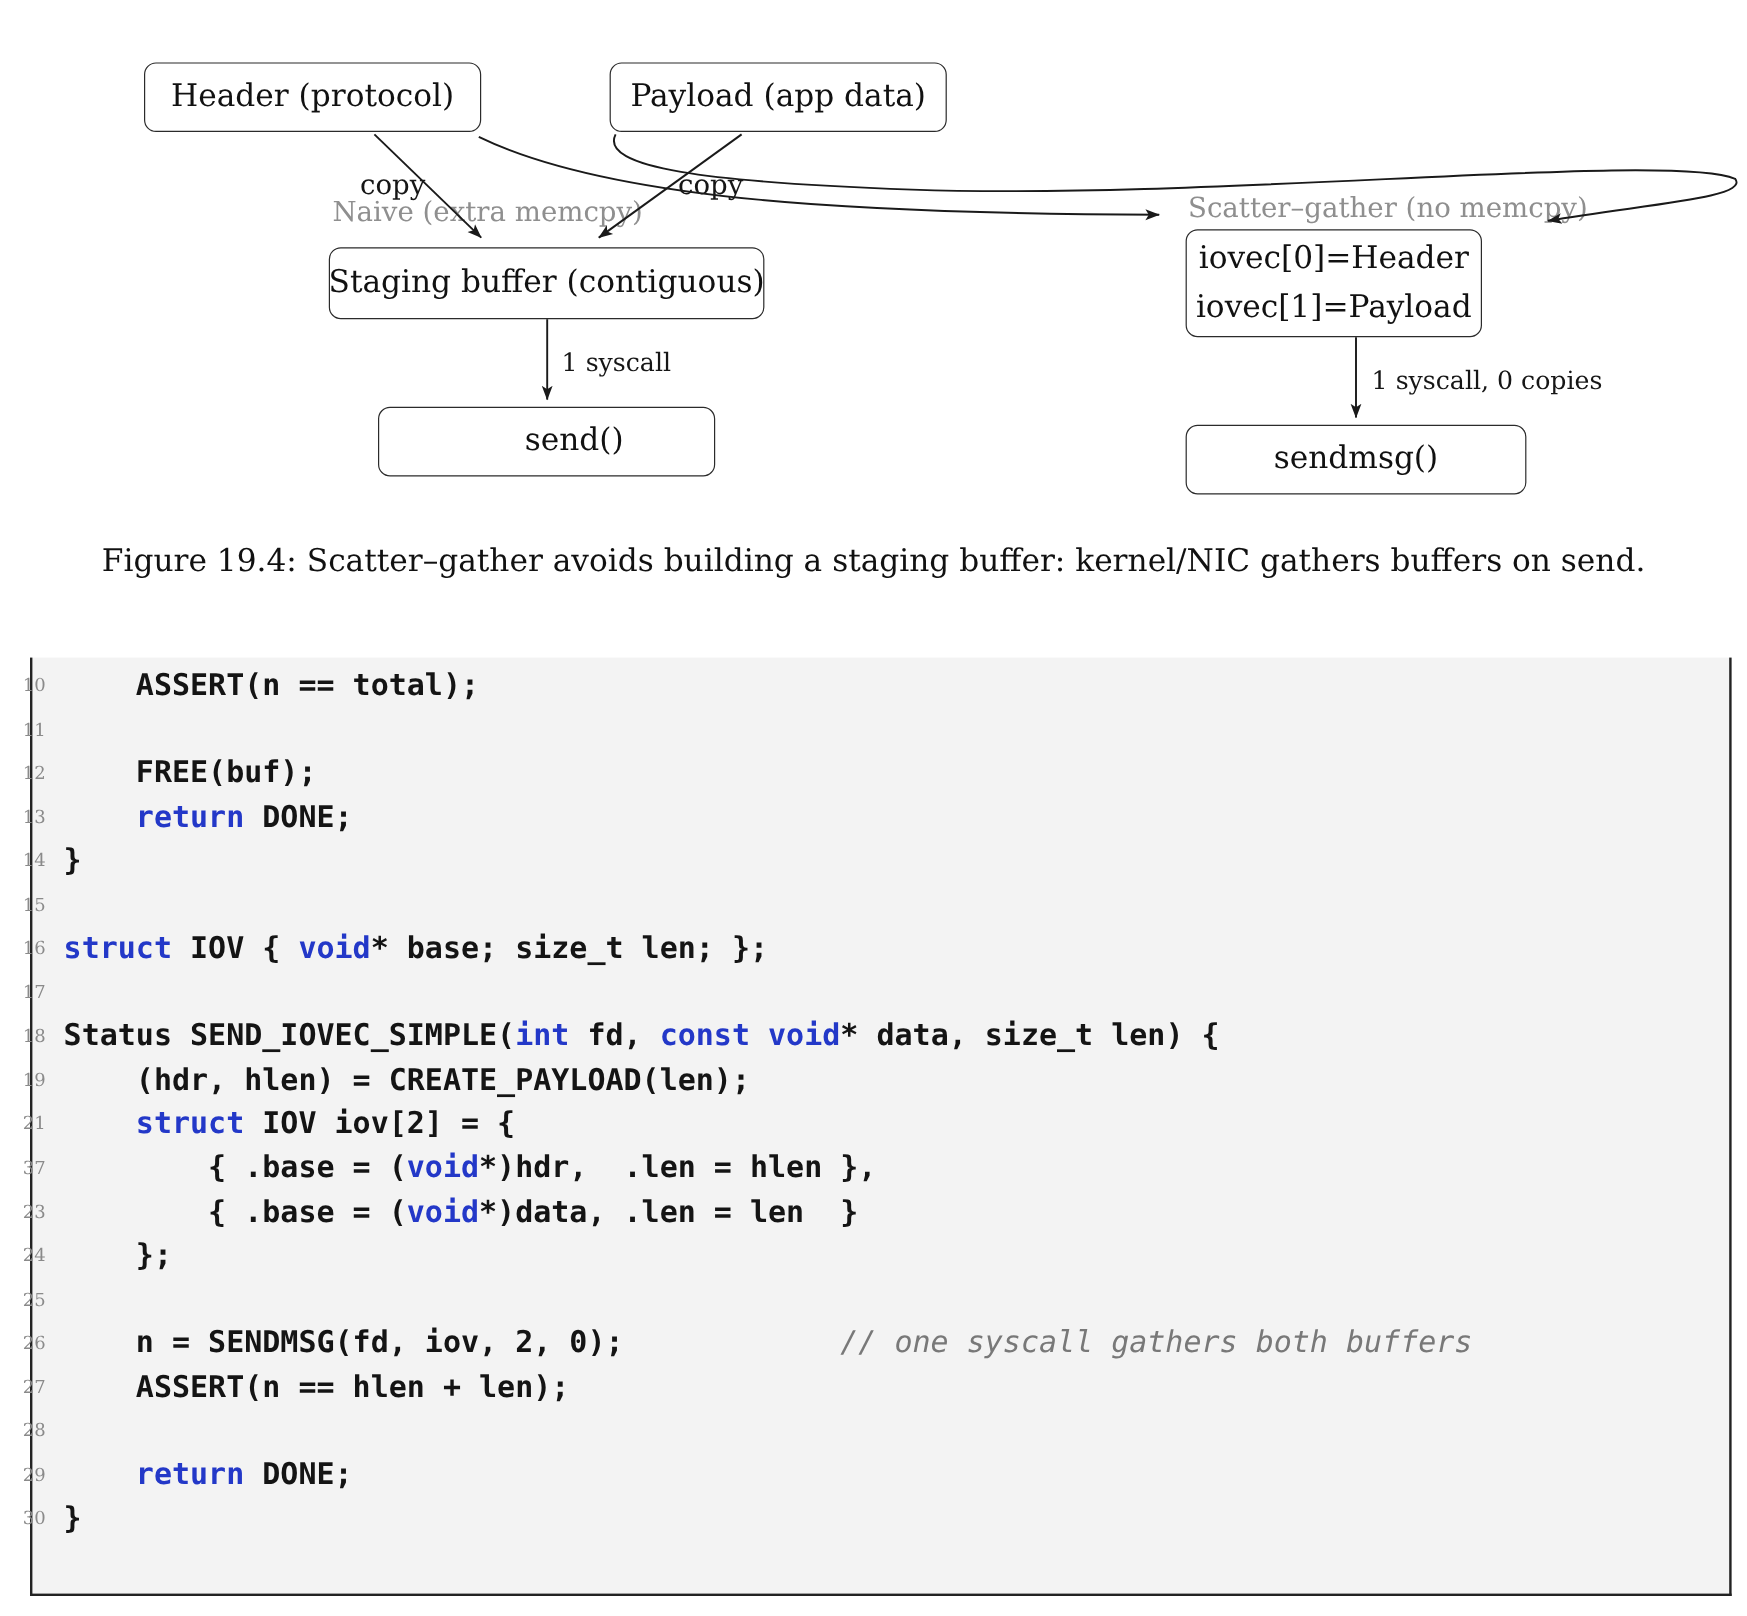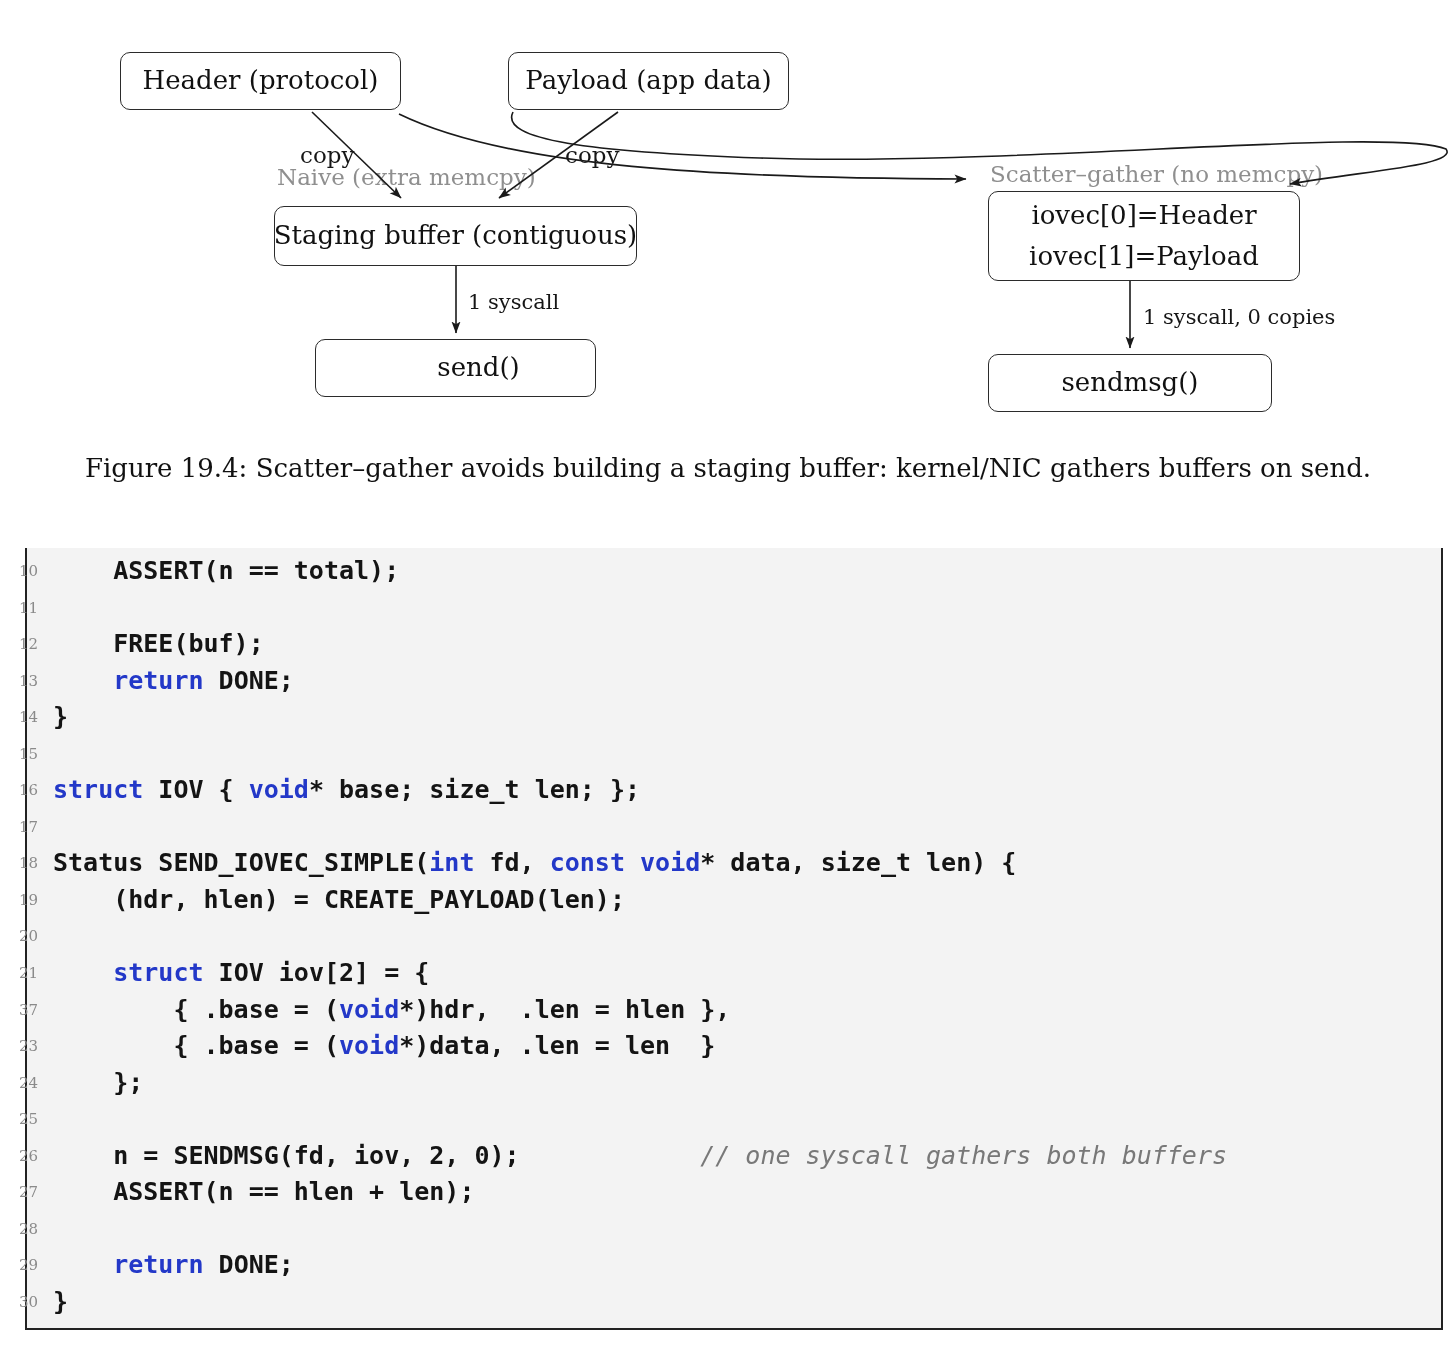--- a/index.html
+++ b/index.html
@@ -18,21 +18,21 @@
   }
   .dbox .bline { line-height:41px; }
   .dlabel { position:absolute; font-size:23px; white-space:nowrap; color:#161616; }
   .dlabel.gray { color:var(--graylabel, #8f8f8f); }
   .dlabel.small { font-size:21px; }
   .arrows { position:absolute; top:0; left:0; pointer-events:none; }
 
   .box-header   { left:120px; top:52px;  width:281px; height:58px; }
   .box-payload  { left:508px; top:52px;  width:281px; height:58px; }
   .box-staging  { left:274px; top:206px; width:363px; height:60px; }
-  .box-iovec    { left:988px; top:191px; width:312px; height:90px; }
+  .box-iovec    { left:988px; top:191px; width:247px; height:90px; }
   .box-send     { left:315px; top:339px; width:281px; height:58px;padding-left:46px; }
   .box-sendmsg  { left:988px; top:354px; width:284px; height:58px; }
 
   .lbl-copy-left    { left:300px; top:142px; }
   .lbl-naive        { left:277px; top:164px; }
   .lbl-copy-right   { left:565px; top:142px; }
   .lbl-scatter      { left:990px; top:161px; }
   .lbl-syscall-left { left:468px; top:290px; }
   .lbl-syscall-right{ left:1143px; top:305px; }
 
@@ -120,21 +120,20 @@
         <div class="crow"><span class="lnum">10</span><span><span class="seg-p">    ASSERT(n == total);</span></span></div>
         <div class="crow"><span class="lnum">11</span><span></span></div>
         <div class="crow"><span class="lnum">12</span><span><span class="seg-p">    FREE(buf);</span></span></div>
         <div class="crow"><span class="lnum">13</span><span><span class="seg-p">    </span><span class="seg-k">return</span><span class="seg-p"> DONE;</span></span></div>
         <div class="crow"><span class="lnum">14</span><span><span class="seg-p">}</span></span></div>
         <div class="crow"><span class="lnum">15</span><span></span></div>
         <div class="crow"><span class="lnum">16</span><span><span class="seg-k">struct</span><span class="seg-p"> IOV { </span><span class="seg-k">void</span><span class="seg-p">* base; size_t len; };</span></span></div>
         <div class="crow"><span class="lnum">17</span><span></span></div>
         <div class="crow"><span class="lnum">18</span><span><span class="seg-p">Status SEND_IOVEC_SIMPLE(</span><span class="seg-k">int</span><span class="seg-p"> fd, </span><span class="seg-k">const</span><span class="seg-p"> </span><span class="seg-k">void</span><span class="seg-p">* data, size_t len) {</span></span></div>
         <div class="crow"><span class="lnum">19</span><span><span class="seg-p">    (hdr, hlen) = CREATE_PAYLOAD(len);</span></span></div>
-        <div class="crow"><span class="lnum">20</span><span></span></div>
         <div class="crow"><span class="lnum">21</span><span><span class="seg-p">    </span><span class="seg-k">struct</span><span class="seg-p"> IOV iov[2] = {</span></span></div>
         <div class="crow"><span class="lnum">37</span><span><span class="seg-p">        { .base = (</span><span class="seg-k">void</span><span class="seg-p">*)hdr,  .len = hlen },</span></span></div>
         <div class="crow"><span class="lnum">23</span><span><span class="seg-p">        { .base = (</span><span class="seg-k">void</span><span class="seg-p">*)data, .len = len  }</span></span></div>
         <div class="crow"><span class="lnum">24</span><span><span class="seg-p">    };</span></span></div>
         <div class="crow"><span class="lnum">25</span><span></span></div>
         <div class="crow"><span class="lnum">26</span><span><span class="seg-p">    n = SENDMSG(fd, iov, 2, 0);            </span><span class="seg-c">// one syscall gathers both buffers</span></span></div>
         <div class="crow"><span class="lnum">27</span><span><span class="seg-p">    ASSERT(n == hlen + len);</span></span></div>
         <div class="crow"><span class="lnum">28</span><span></span></div>
         <div class="crow"><span class="lnum">29</span><span><span class="seg-p">    </span><span class="seg-k">return</span><span class="seg-p"> DONE;</span></span></div>
         <div class="crow"><span class="lnum">30</span><span><span class="seg-p">}</span></span></div>

